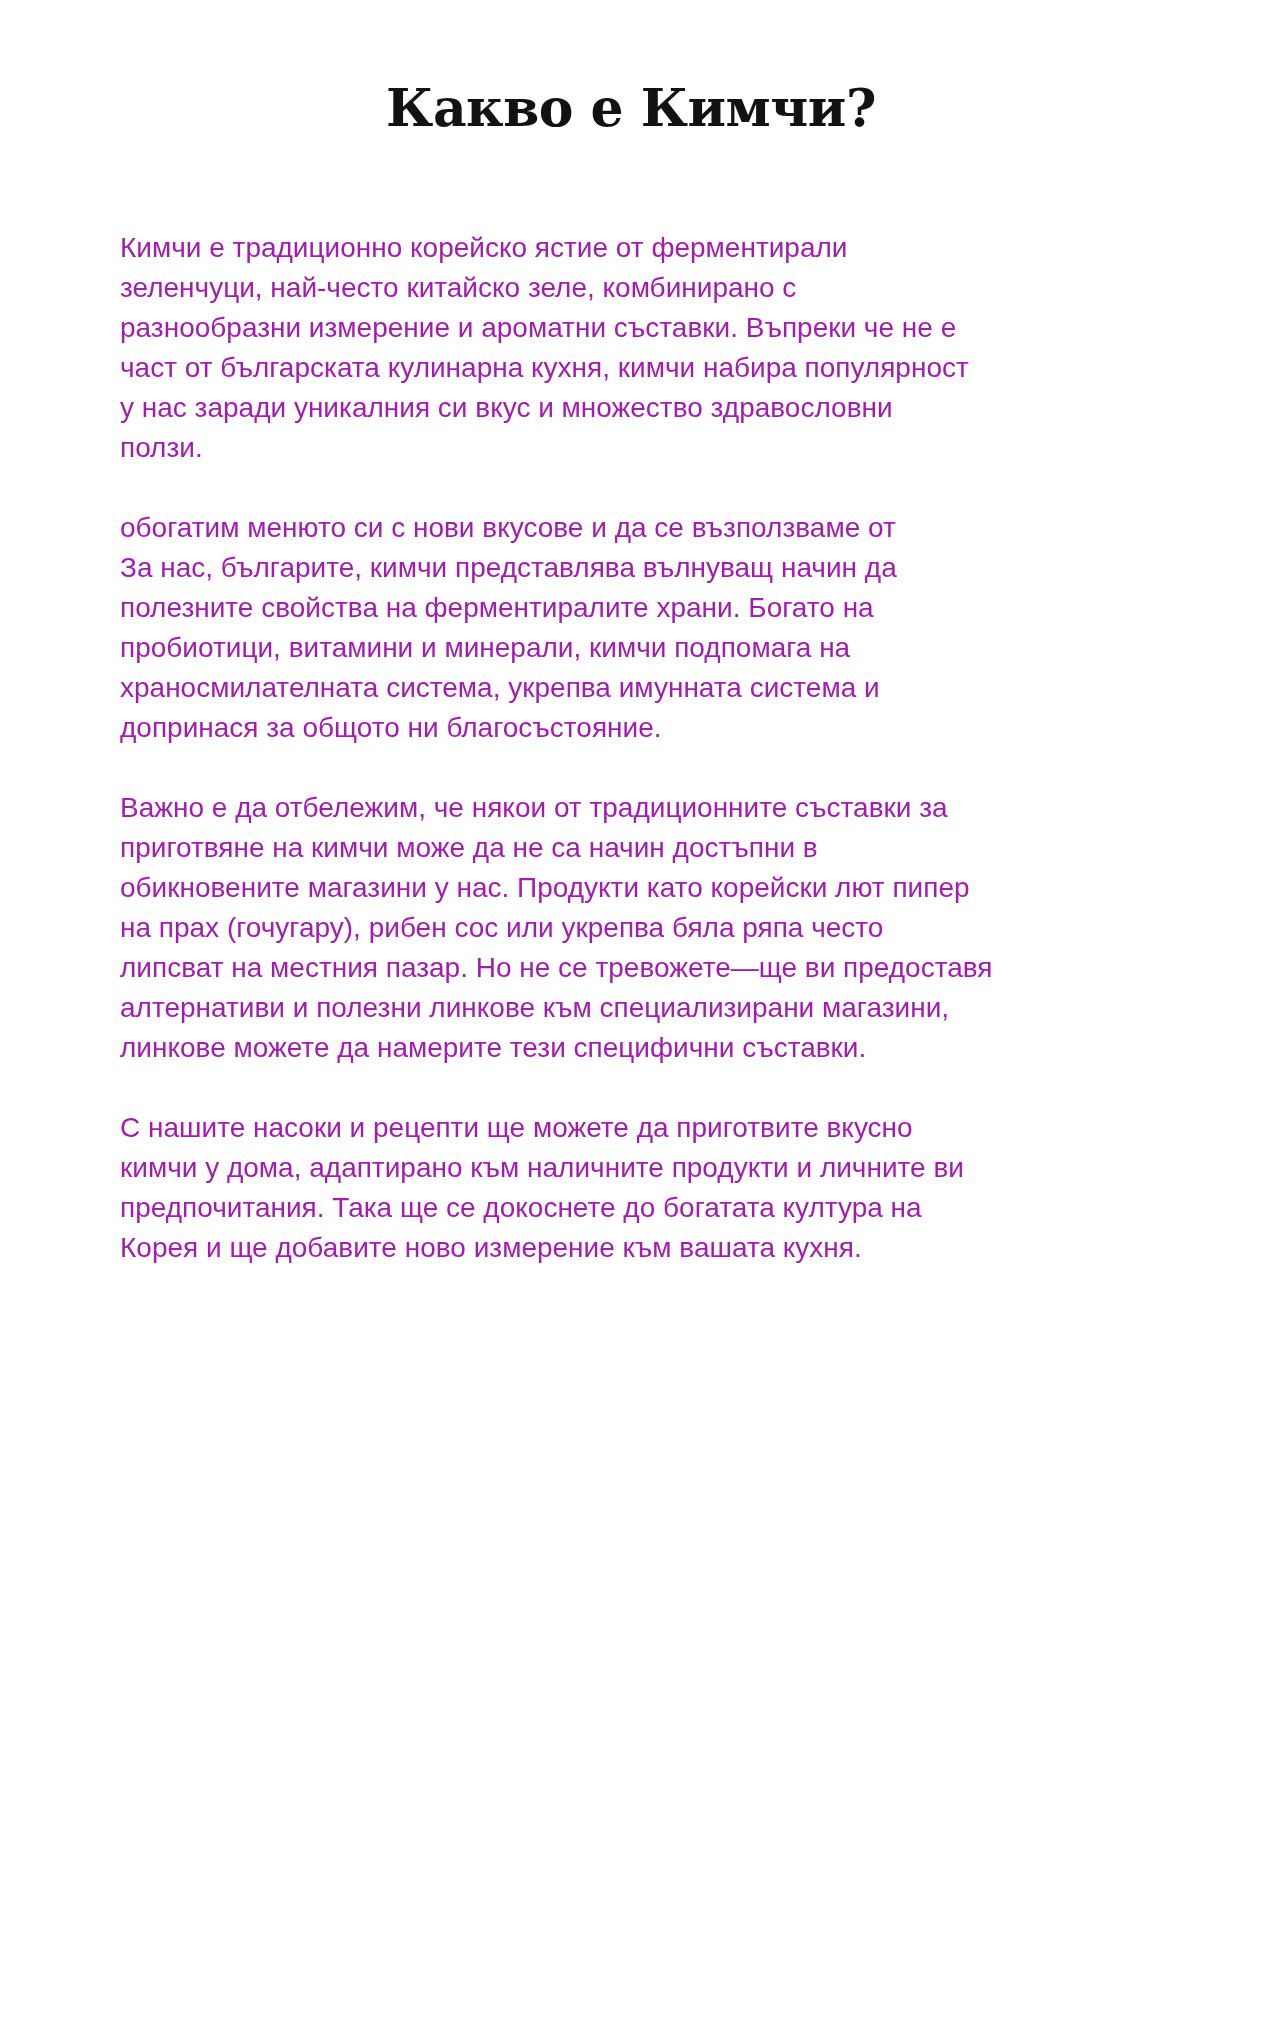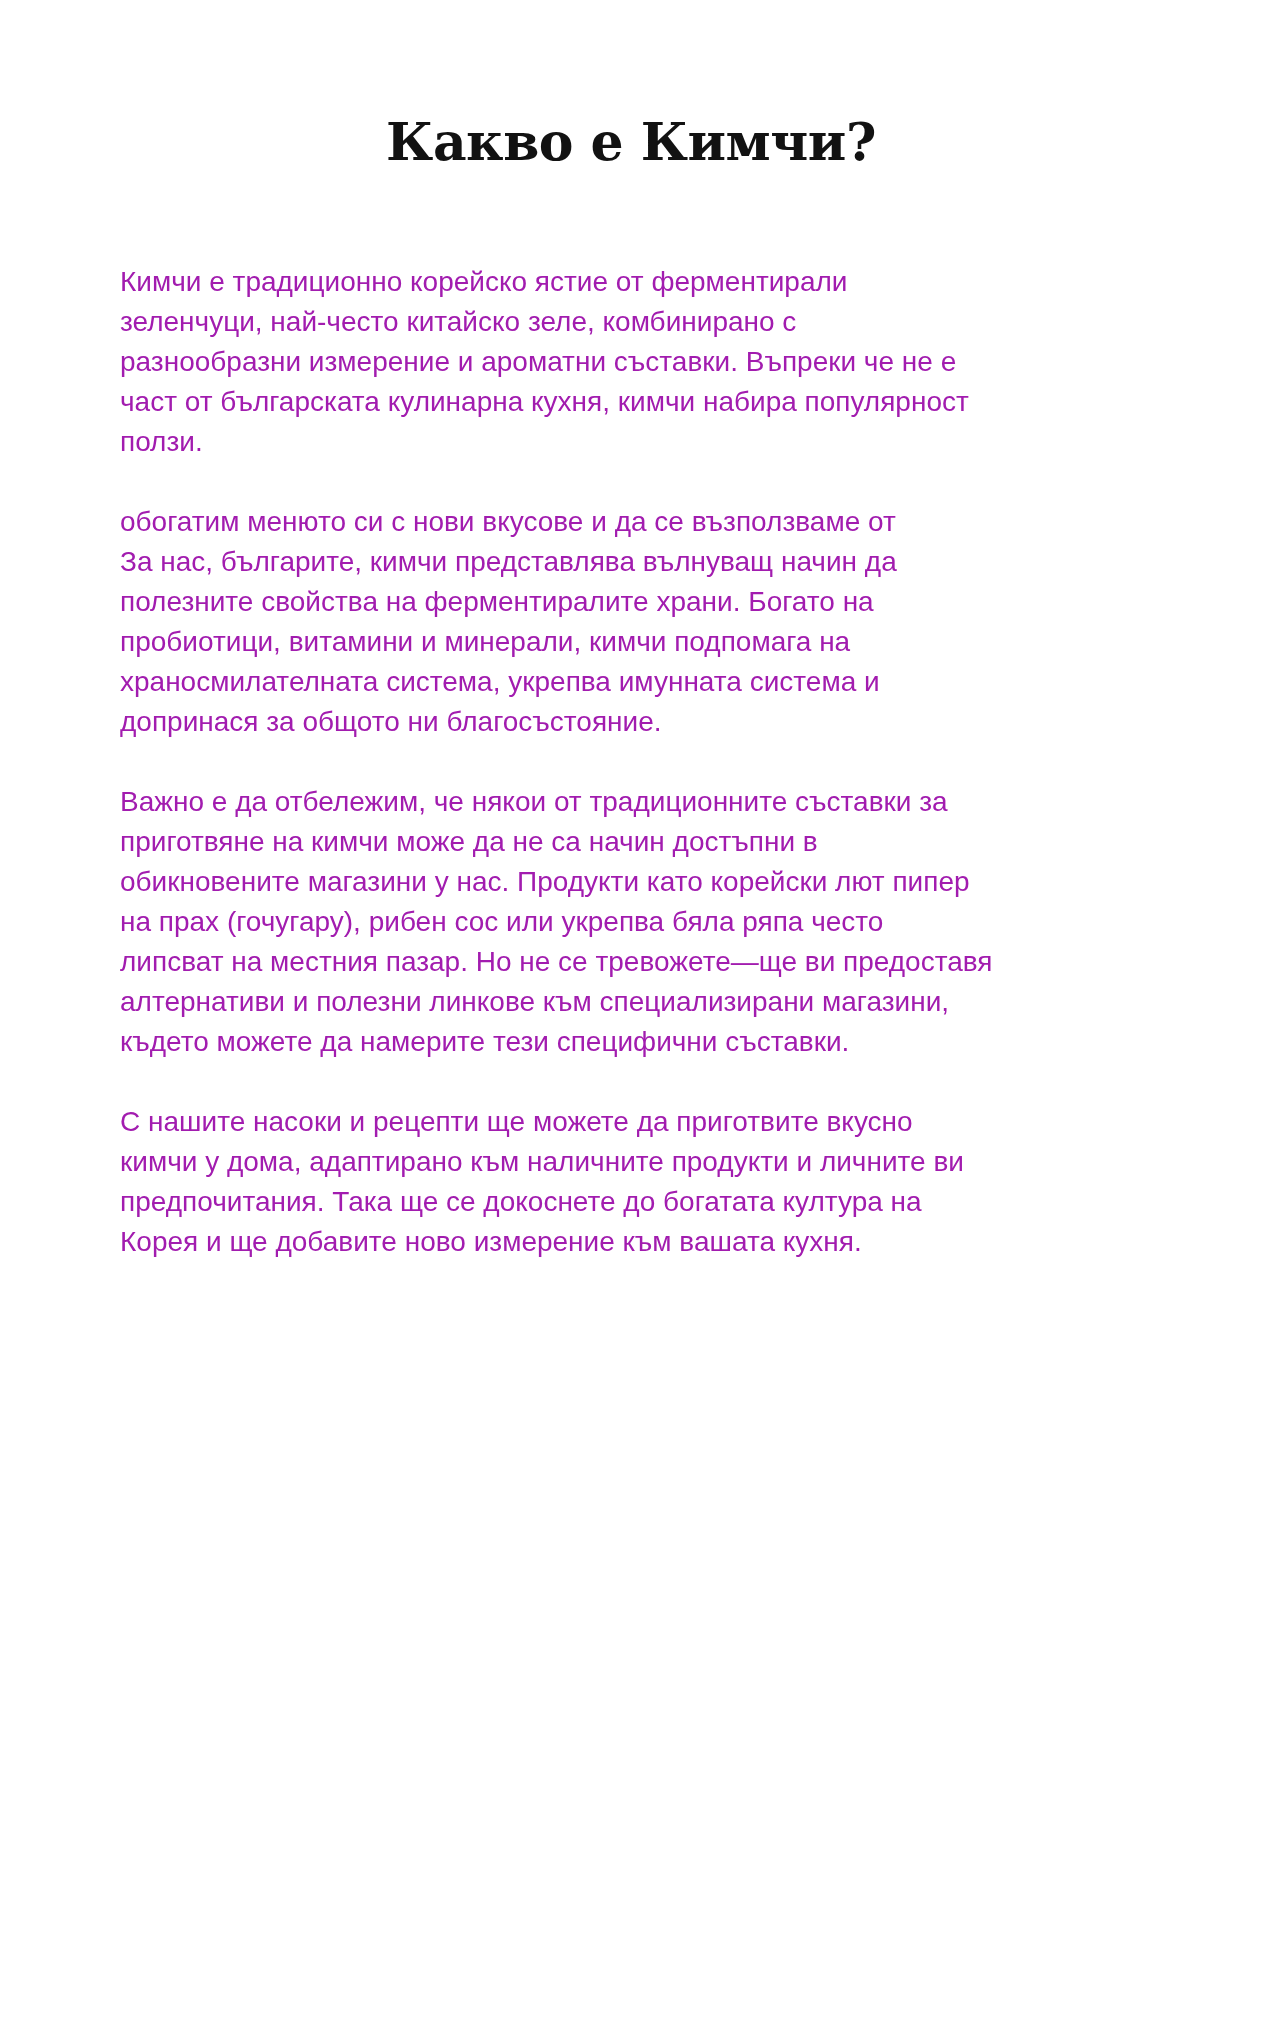--- a/index.html
+++ b/index.html
@@ -5,21 +5,21 @@
   html, body { margin: 0; padding: 0; background: #ffffff; }
   .page {
     position: relative;
     width: 1262px;
     height: 2020px;
     background: #ffffff;
     overflow: hidden;
   }
   .title {
     margin: 0;
-    padding-top: 110px;
+    padding-top: 76px;
     text-align: center;
     font-family: "DejaVu Serif", "Liberation Serif", serif;
     font-weight: 700;
     font-size: 52px;
     line-height: 64px;
     color: #121212;
     letter-spacing: -0.5px;
   }
   .doc-body {
     width: 1022px;
@@ -39,40 +39,41 @@
 
   <h1 class="title">Какво е Кимчи?</h1>
 
   <div class="doc-body">
 
     <p class="para">
       <span class="line">Кимчи е традиционно корейско ястие от ферментирали</span>
       <span class="line">зеленчуци, най-често китайско зеле, комбинирано с</span>
       <span class="line">разнообразни измерение и ароматни съставки. Въпреки че не е</span>
       <span class="line">част от българската кулинарна кухня, кимчи набира популярност</span>
+      <span class="line">у нас заради уникалния си вкус и множество здравословни</span>
       <span class="line">ползи.</span>
     </p>
 
     <p class="para">
       <span class="line">обогатим менюто си с нови вкусове и да се възползваме от</span>
       <span class="line">За нас, българите, кимчи представлява вълнуващ начин да</span>
       <span class="line">полезните свойства на ферментиралите храни. Богато на</span>
       <span class="line">пробиотици, витамини и минерали, кимчи подпомага на</span>
       <span class="line">храносмилателната система, укрепва имунната система и</span>
       <span class="line">допринася за общото ни благосъстояние.</span>
     </p>
 
     <p class="para">
       <span class="line">Важно е да отбележим, че някои от традиционните съставки за</span>
       <span class="line">приготвяне на кимчи може да не са начин достъпни в</span>
       <span class="line">обикновените магазини у нас. Продукти като корейски лют пипер</span>
       <span class="line">на прах (гочугару), рибен сос или укрепва бяла ряпа често</span>
       <span class="line">липсват на местния пазар. Но не се тревожете—ще ви предоставя</span>
       <span class="line">алтернативи и полезни линкове към специализирани магазини,</span>
-      <span class="line">където можете да намерите тези специфични съставки.</span>
+      <span class="line">линкове можете да намерите тези специфични съставки.</span>
     </p>
 
     <p class="para">
       <span class="line">С нашите насоки и рецепти ще можете да приготвите вкусно</span>
       <span class="line">кимчи у дома, адаптирано към наличните продукти и личните ви</span>
       <span class="line">предпочитания. Така ще се докоснете до богатата култура на</span>
       <span class="line">Корея и ще добавите ново измерение към вашата кухня.</span>
     </p>
 
   </div>

